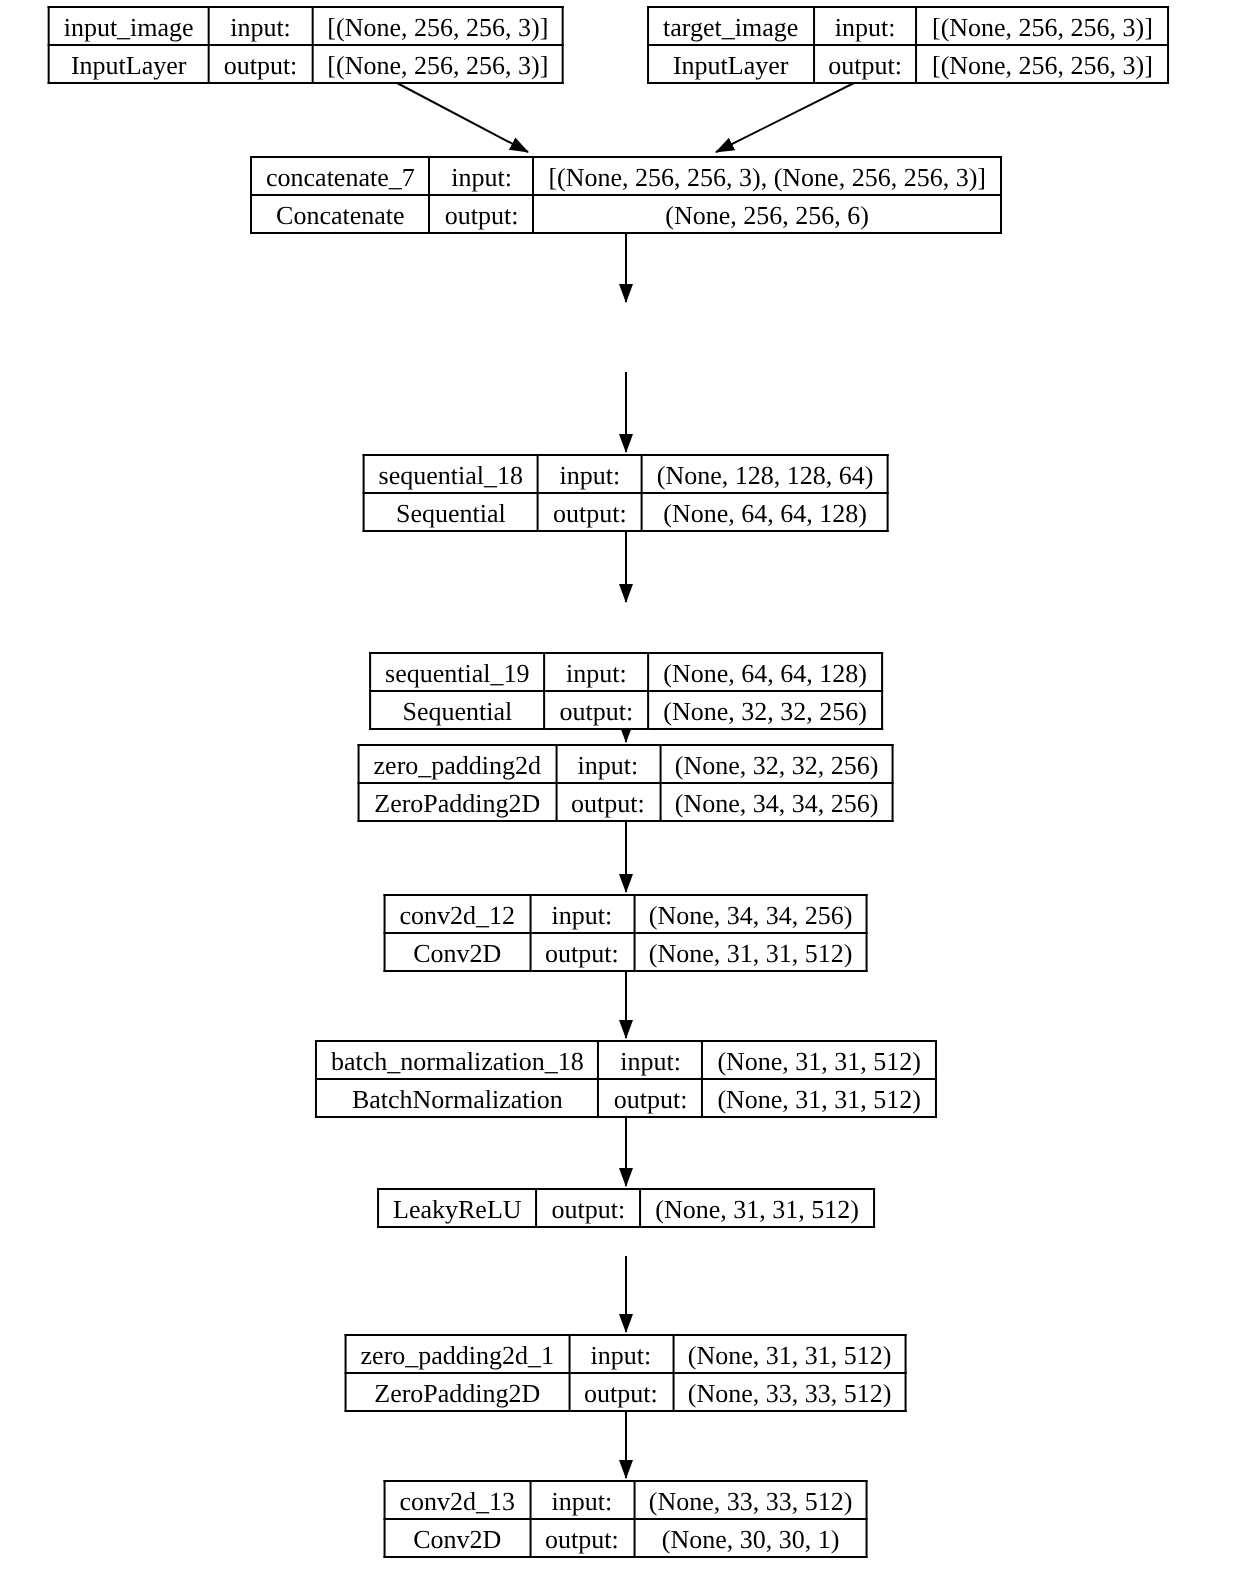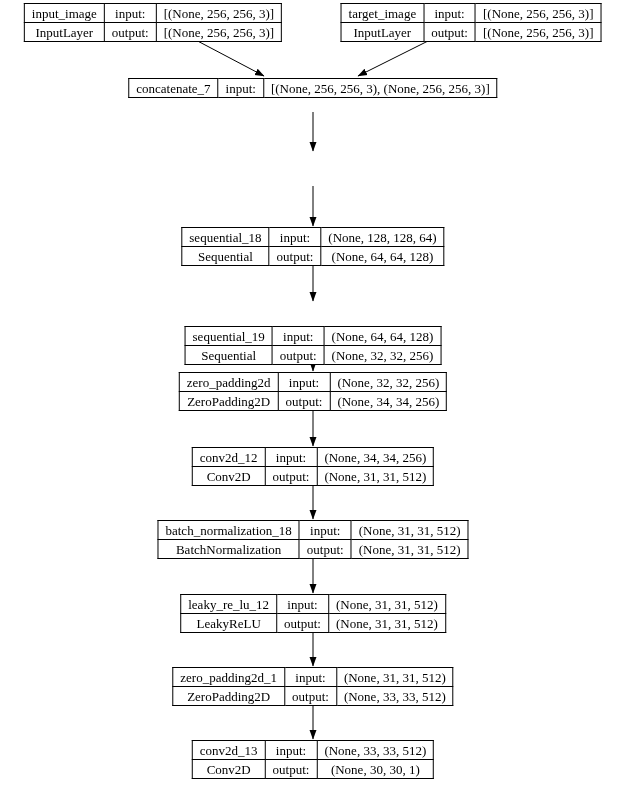--- a/index.html
+++ b/index.html
@@ -73,21 +73,21 @@
       </tr>
       <tr>
         <td>InputLayer</td>
         <td>output:</td>
         <td>[(None, 256, 256, 3)]</td>
       </tr>
     </tbody>
       </table>
   </div>
 
-  <div class="node" style="left:471px; top:3px;">
+  <div class="node" style="left:454px; top:3px;">
     <table>
         <tbody>
       <tr>
         <td>target_image</td>
         <td>input:</td>
         <td>[(None, 256, 256, 3)]</td>
       </tr>
       <tr>
         <td>InputLayer</td>
         <td>output:</td>
@@ -98,20 +98,25 @@
   </div>
 
   <div class="node" style="left:313px; top:78px;">
     <table>
         <tbody>
       <tr>
         <td>concatenate_7</td>
         <td>input:</td>
         <td>[(None, 256, 256, 3), (None, 256, 256, 3)]</td>
       </tr>
+      <tr>
+        <td>Concatenate</td>
+        <td>output:</td>
+        <td>(None, 256, 256, 6)</td>
+      </tr>
     </tbody>
       </table>
   </div>
 
 
   <div class="node" style="left:313px; top:227px;">
     <table>
         <tbody>
       <tr>
         <td>sequential_18</td>
@@ -192,25 +197,20 @@
         <td>(None, 31, 31, 512)</td>
       </tr>
     </tbody>
       </table>
   </div>
 
   <div class="node" style="left:313px; top:594px;">
     <table>
         <tbody>
       <tr>
-        <td>leaky_re_lu_12</td>
-        <td>input:</td>
-        <td>(None, 31, 31, 512)</td>
-      </tr>
-      <tr>
         <td>LeakyReLU</td>
         <td>output:</td>
         <td>(None, 31, 31, 512)</td>
       </tr>
     </tbody>
       </table>
   </div>
 
   <div class="node" style="left:313px; top:667px;border-radius:15px;">
     <table>

